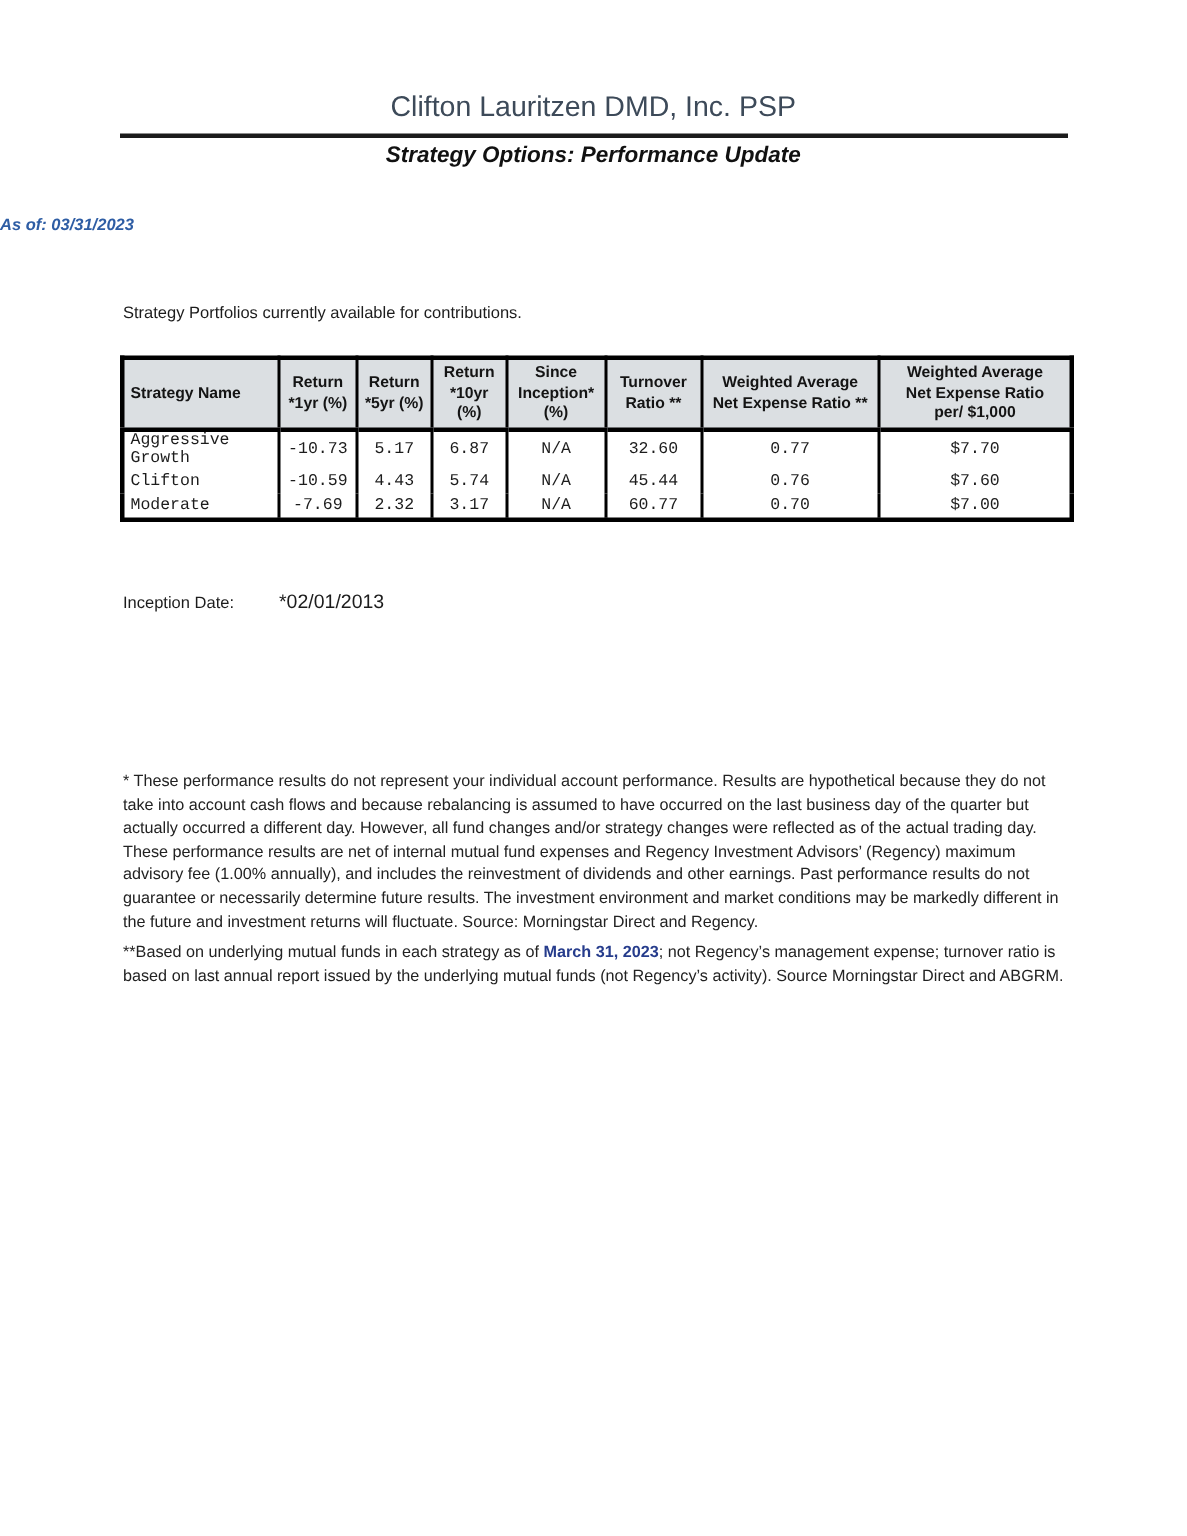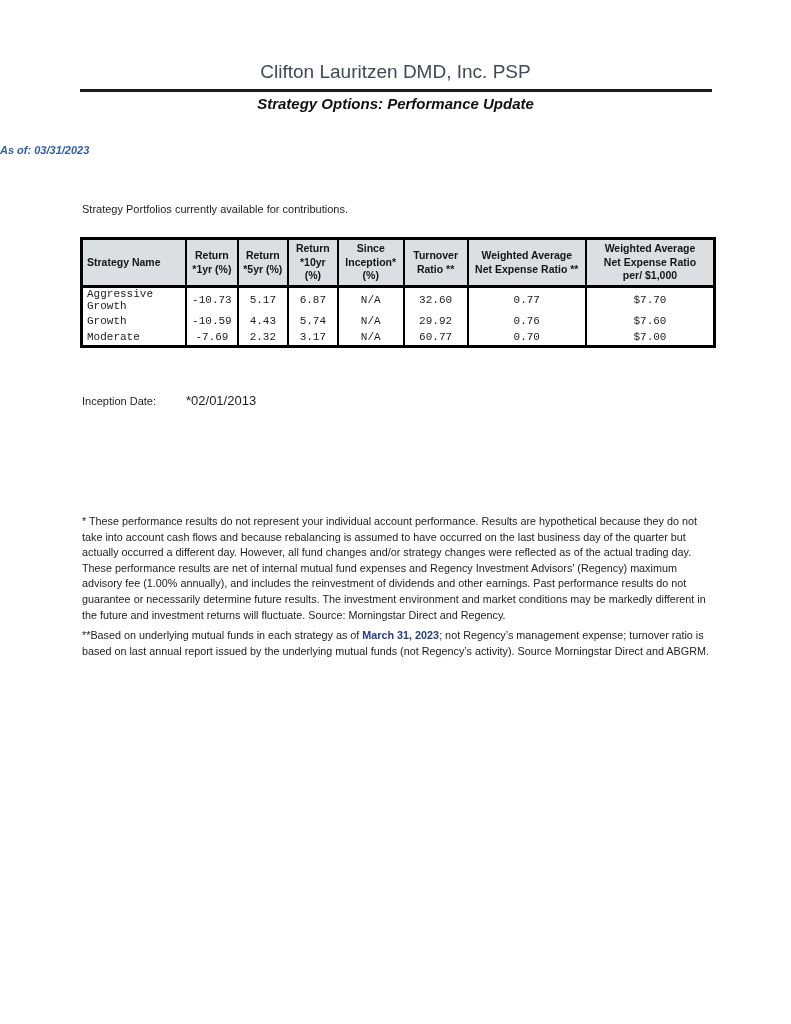--- a/index.html
+++ b/index.html
@@ -193,26 +193,26 @@
         <td class="cell-name">Aggressive Growth</td>
         <td>-10.73</td>
         <td>5.17</td>
         <td>6.87</td>
         <td>N/A</td>
         <td>32.60</td>
         <td>0.77</td>
         <td>$7.70</td>
       </tr>
       <tr>
-        <td class="cell-name">Growth</td>
+        <td class="cell-name">Clifton</td>
         <td>-10.59</td>
         <td>4.43</td>
         <td>5.74</td>
         <td>N/A</td>
-        <td>29.92</td>
+        <td>45.44</td>
         <td>0.76</td>
         <td>$7.60</td>
       </tr>
       <tr>
         <td class="cell-name">Moderate</td>
         <td>-7.69</td>
         <td>2.32</td>
         <td>3.17</td>
         <td>N/A</td>
         <td>60.77</td>

